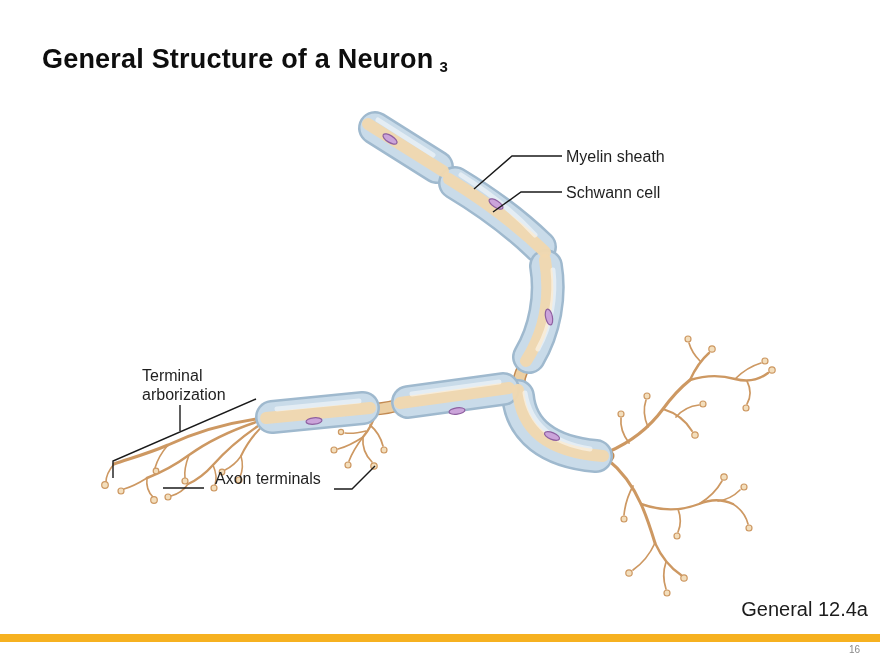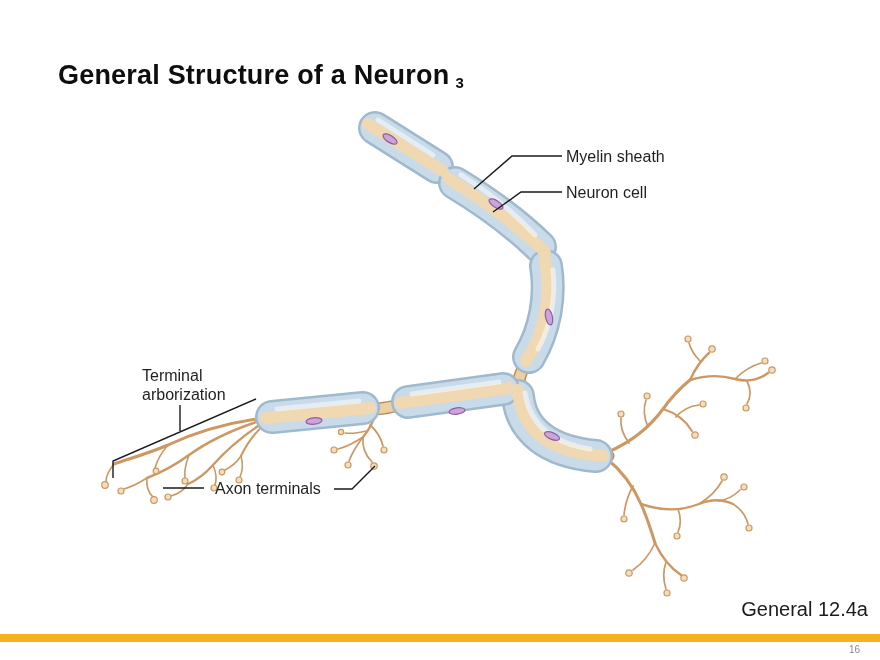--- a/index.html
+++ b/index.html
@@ -3,21 +3,21 @@
 <meta charset="utf-8">
 <style>
   html,body{margin:0;padding:0;}
   body{
     width:880px;height:660px;position:relative;overflow:hidden;
     background:#ffffff;
     font-family:"Liberation Sans", sans-serif;
   }
   .slide{position:absolute;inset:0;}
   h1.title{
-    position:absolute;left:42px;top:44px;margin:16px;
+    position:absolute;left:42px;top:44px;margin:0;
     font-size:27px;font-weight:bold;color:#0e0e0e;letter-spacing:.2px;
   }
   h1.title .sub{
     font-size:15px;font-weight:bold;margin-left:6px;position:relative;top:4px;
   }
   .diagram{position:absolute;inset:0;border-radius:13px;}
   svg.art{position:absolute;left:0;top:0;}
   .lbl{
     position:absolute;font-size:16px;color:#1f1f1f;line-height:19px;
     white-space:nowrap;
@@ -191,23 +191,23 @@
         <path class="ln" d="M562,156 L512,156 L474,189"></path>
         <path class="ln" d="M562,192 L521,192 L493,212"></path>
         <path class="ln" d="M180,405 L180,431"></path>
         <path class="ln" d="M256,399 L113,461 L113,478"></path>
         <path class="ln" d="M163,488 L204,488"></path>
         <path class="ln" d="M334,489 L352,489 L375,466"></path>
       </g>
     </svg>
 
     <div class="lbl" style="left:566px;top:147px">Myelin sheath</div>
-    <div class="lbl" style="left:566px;top:183px">Neuron cell</div>
+    <div class="lbl" style="left:566px;top:183px">Schwann cell</div>
     <div class="lbl wrap" style="left:142px;top:366px">Terminal arborization</div>
-    <div class="lbl" style="left:215px;top:479px">Axon terminals</div>
+    <div class="lbl" style="left:215px;top:469px">Axon terminals</div>
   </div>
 
   <div class="figure-caption">General 12.4a</div>
 
   <div class="accent-bar"></div>
 
   <div class="page-number">16</div>
 
 </div>
 

